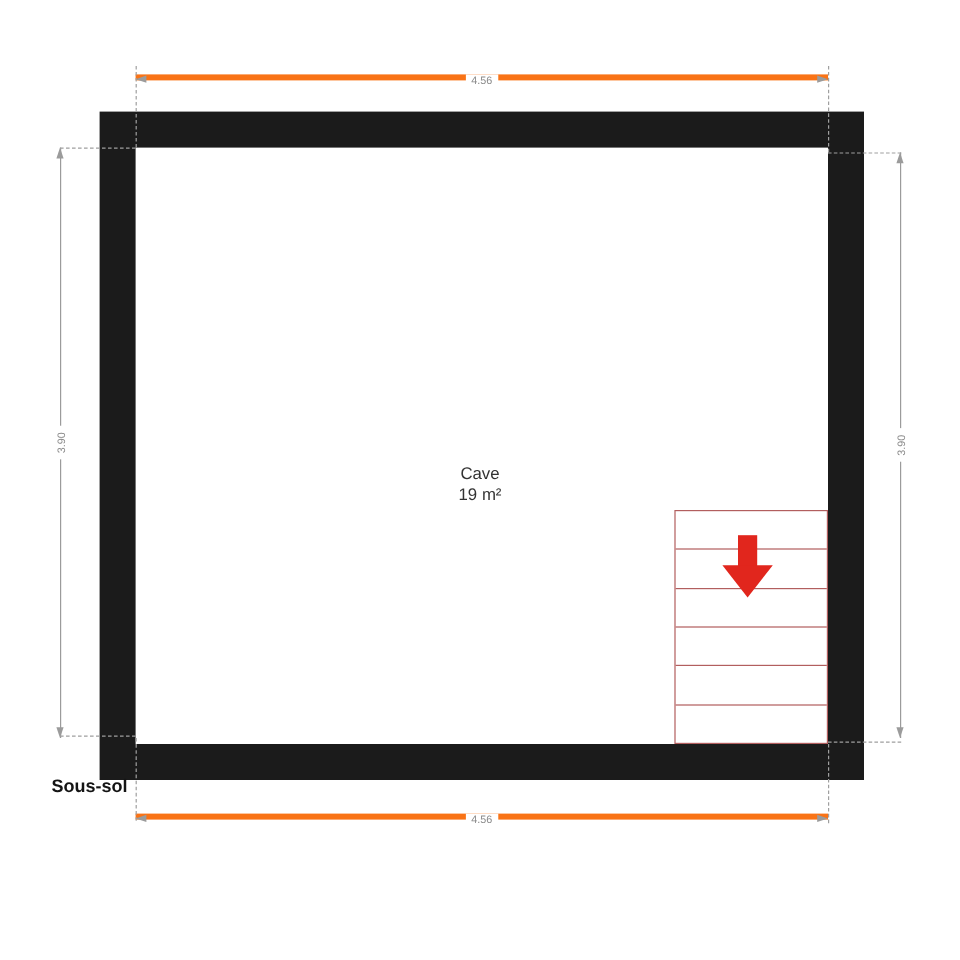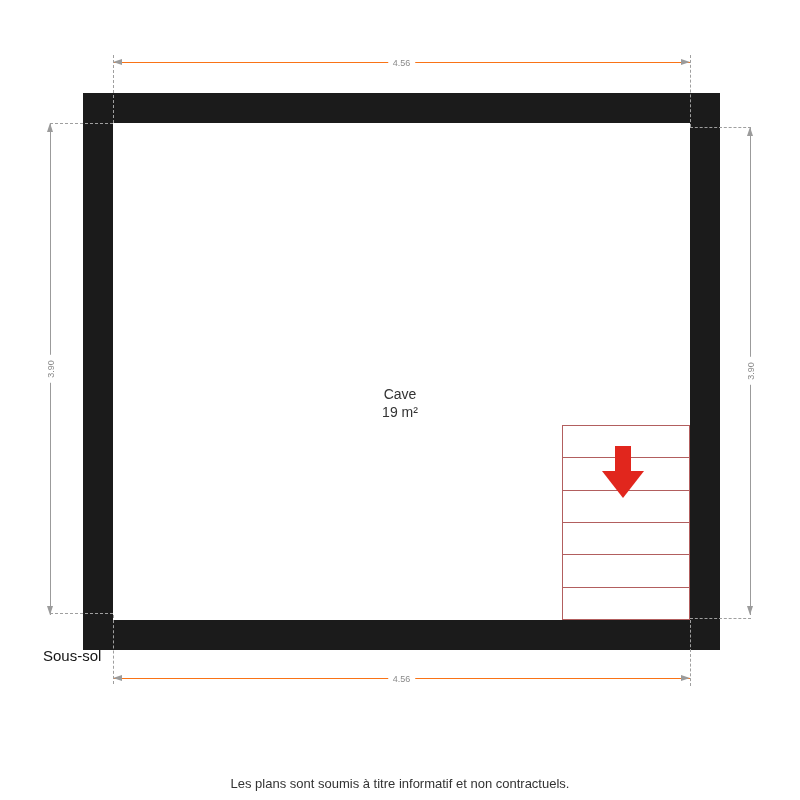--- a/index.html
+++ b/index.html
@@ -56,21 +56,21 @@
     border-left: 21px solid transparent;
     border-right: 21px solid transparent;
     border-top: 27px solid #e1261d;
     z-index: 3;
   }
 
   
   .dim-h {
     position: absolute;
     height: 0;
-    border-top: 1px solid #f97316;
+    border-top: 5px solid #f97316;
     z-index: 4;
     text-decoration: underline;
   }
   .dim-h::before {
     content: ""; position: absolute;
     left: 0; top: -4px;
     border-top: 3px solid transparent;
     border-bottom: 3px solid transparent;
     border-right: 9px solid #9b9b9b;
   }
@@ -143,21 +143,21 @@
     font-size: 14px;
     line-height: 1.25;
     color: #333333;
     z-index: 2;
     margin-top: 31px;
   }
   .floor-label {
     position: absolute;
     left: 43px; top: 647px;
     font-size: 15px;
-    font-weight: normal;
+    font-weight: bold;
     color: #141414;
     z-index: 6;
   }
   .footer {
     position: absolute;
     left: 0; right: 0;
     top: 776px;
     text-align: center;
     font-size: 13px;
     color: #333333;
@@ -206,15 +206,14 @@
   <div class="arrow-shaft"></div>
   <div class="arrow-head"></div>
 
   <div class="room-label">
     <div>Cave</div>
     <div>19 m²</div>
   </div>
 
   <div class="floor-label">Sous-sol</div>
 
-  <div class="footer">Les plans sont soumis à titre informatif et non contractuels.</div>
 
 </div>
 
 </body></html>

